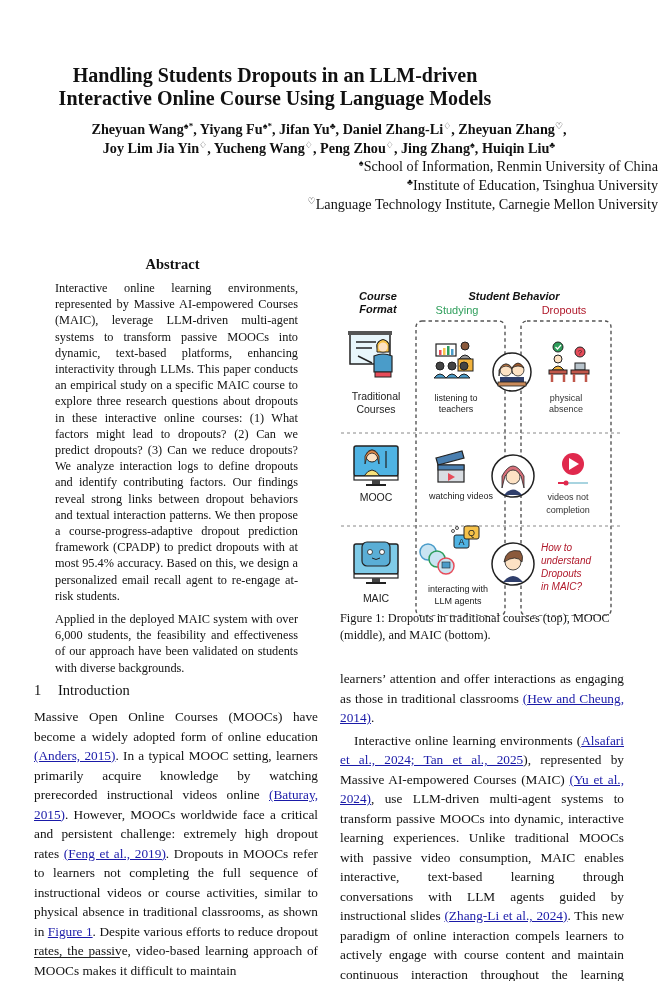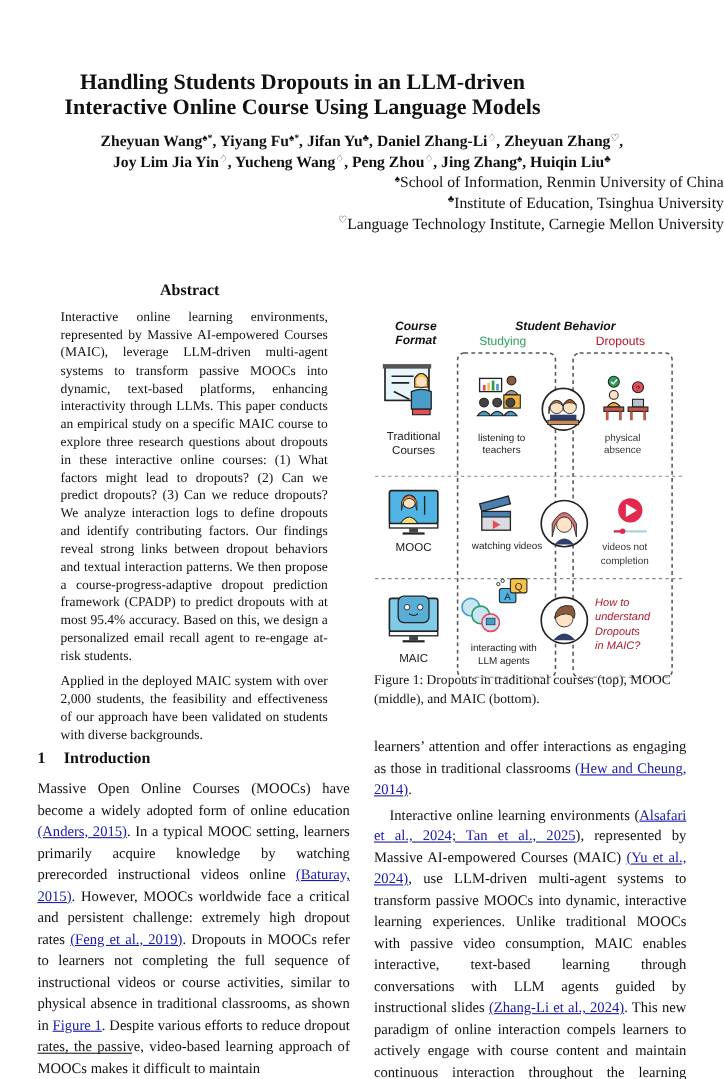--- a/index.html
+++ b/index.html
@@ -10,21 +10,21 @@
            font-size: 20px; line-height: 23px; }
   .authors { left: 0; width: 658px; top: 120px; text-align: center; font-weight: bold;
              font-size: 14.2px; line-height: 19px; }
   .affil { left: 0; width: 658px; top: 157px; text-align: right; font-size: 14.2px; line-height: 19px; }
   .affil div, .authors div { white-space: nowrap; }
   sup { font-size: 9px; vertical-align: 5px; line-height: 0; }
   .abs-head { left: 34px; width: 277px; top: 256px; text-align: center; font-weight: bold; font-size: 14.5px; }
   .abstract { left: 55px; width: 243px; top: 280px; font-size: 12.3px; line-height: 16.2px; text-align: justify; }
   .abstract p { margin: 0; }
   .abstract p + p { margin-top: 7px; }
-  .sec-head { left: 34px; top: 682px; font-weight: bold; font-size: 14.5px; }
+  .sec-head { left: 34px; top: 682px; font-weight: normal; font-size: 14.5px; }
   .sec-head span { display: inline-block; }
   .sec-num { width: 24px; }
   .body-left { left: 34px; width: 284px; top: 707px; font-size: 13.3px; line-height: 19.5px; text-align: justify; }
   .body-right { left: 340px; width: 284px; top: 669px; font-size: 13.3px; line-height: 19.5px; text-align: justify; }
   .body-left p, .body-right p { margin: 0; }
   .indent { text-indent: 14px; margin-top: 3px !important; }
   a.cite { color: #1a1aa8; text-decoration: underline; }
   .fn-rule { left: 34px; top: 957px; width: 86px; border-top: 1px solid #222; }
   .footnote { left: 48px; top: 1015px; font-size: 10.3px; white-space: nowrap; }
   .caption { left: 340px; width: 285px; top: 610px; font-size: 12.3px; line-height: 16.5px; }
@@ -48,21 +48,21 @@
 
 <div class="abs affil" id="affils">
     <div><sup>♠</sup><span>School of Information, Renmin University of China</span></div>
     <div><sup>♣</sup><span>Institute of Education, Tsinghua University</span></div>
     <div><sup>♡</sup><span>Language Technology Institute, Carnegie Mellon University</span></div>
   </div>
 
 <div class="abs abs-head">Abstract</div>
 <div class="abs abstract">
   <p>Interactive online learning environments, represented by Massive AI-empowered Courses (MAIC), leverage LLM-driven multi-agent systems to transform passive MOOCs into dynamic, text-based platforms, enhancing interactivity through LLMs. This paper conducts an empirical study on a specific MAIC course to explore three research questions about dropouts in these interactive online courses: (1) What factors might lead to dropouts? (2) Can we predict dropouts? (3) Can we reduce dropouts? We analyze interaction logs to define dropouts and identify contributing factors. Our findings reveal strong links between dropout behaviors and textual interaction patterns. We then propose a course-progress-adaptive dropout prediction framework (CPADP) to predict dropouts with at most 95.4% accuracy. Based on this, we design a personalized email recall agent to re-engage at-risk students.</p>
-  <p>Applied in the deployed MAIC system with over 2,000 students, the feasibility and effectiveness of our approach have been validated on students with diverse backgrounds.</p>
+  <p>Applied in the deployed MAIC system with over 6,000 students, the feasibility and effectiveness of our approach have been validated on students with diverse backgrounds.</p>
 </div>
 
 <div class="abs sec-head">
   <span class="sec-num">1</span><span>Introduction</span>
 </div>
 
 <div class="abs body-left">
   <p id="introLeft">Massive Open Online Courses (MOOCs) have become a widely adopted form of online education <a class="cite">(Anders, 2015)</a>. In a typical MOOC setting, learners primarily acquire knowledge by watching prerecorded instructional videos online <a class="cite">(Baturay, 2015)</a>. However, MOOCs worldwide face a critical and persistent challenge: extremely high dropout rates <a class="cite">(Feng et al., 2019)</a>. Dropouts in MOOCs refer to learners not completing the full sequence of instructional videos or course activities, similar to physical absence in traditional classrooms, as shown in <a class="cite">Figure 1</a>. Despite various efforts to reduce dropout rates, the passive, video-based learning approach of MOOCs makes it difficult to maintain</p>
 </div>
 

